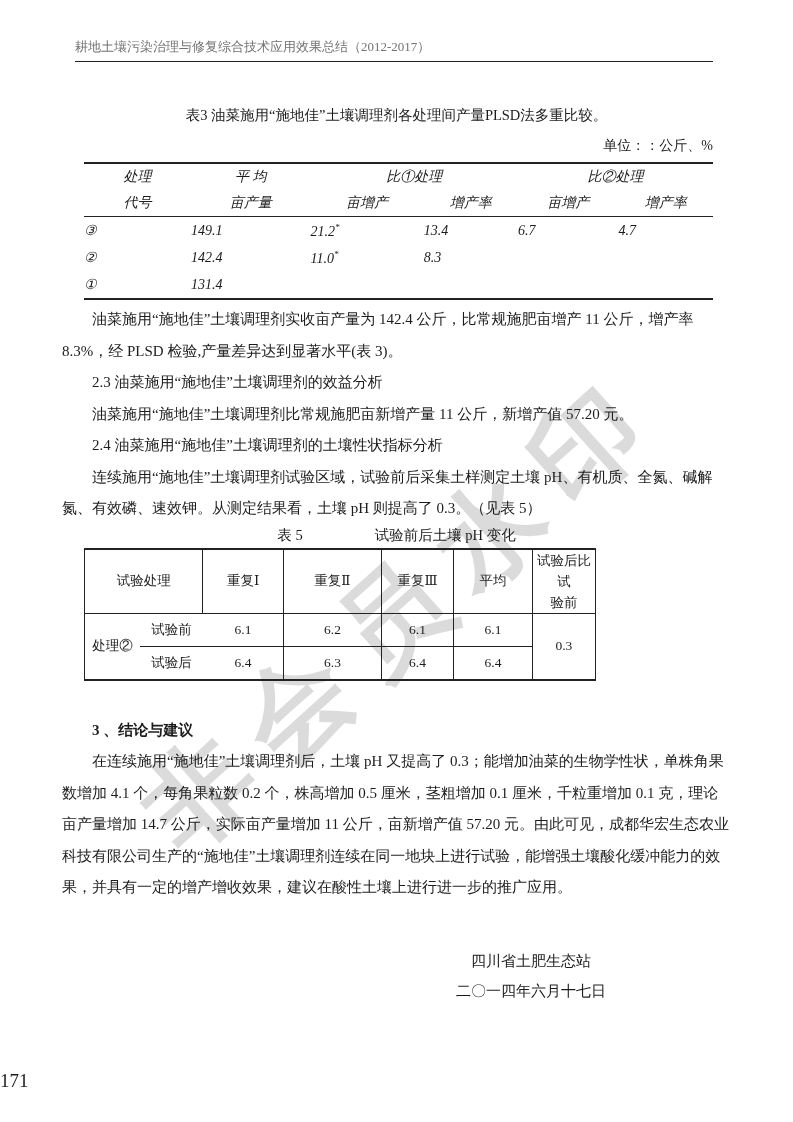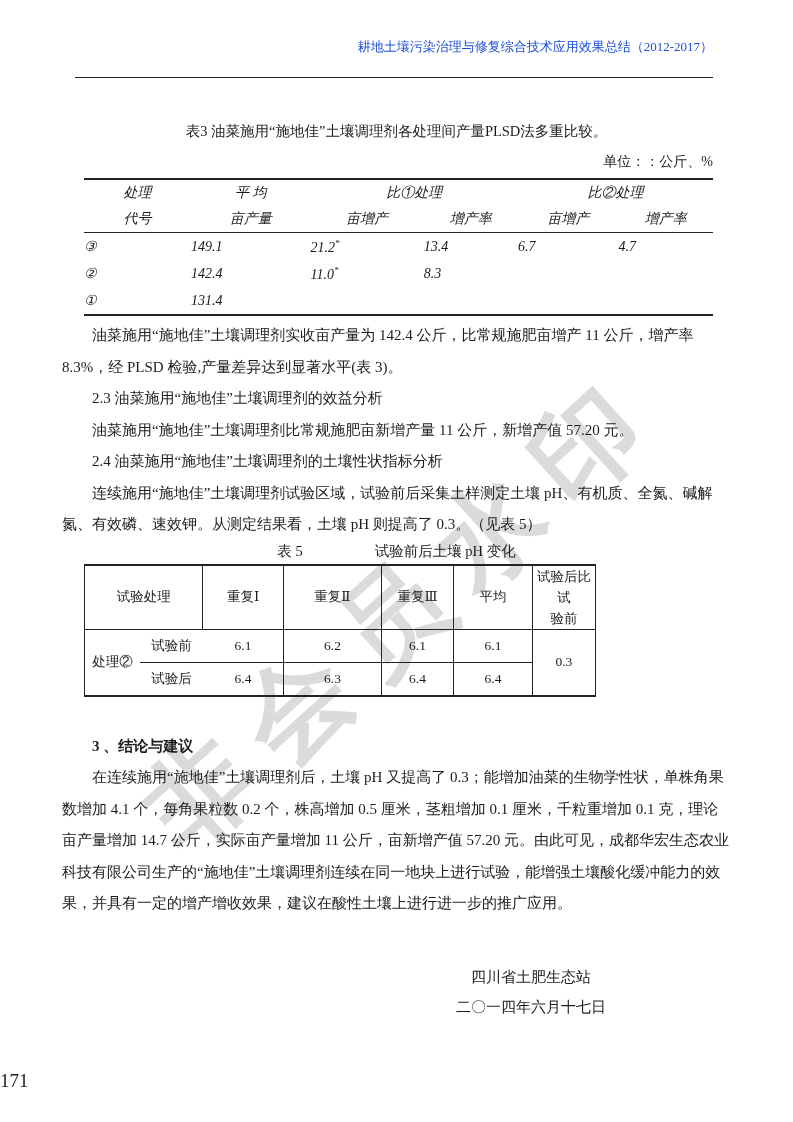--- a/index.html
+++ b/index.html
@@ -23,23 +23,23 @@
     white-space:nowrap; z-index:0;
     font-family:"Liberation Sans","DejaVu Sans",sans-serif;
     user-select:none;
   }
 
   
   .header-wrap { padding-top:38px; }
   .header-rule {
     width:638px; margin-left:75px;
     border-bottom:1.5px solid #222;
-    padding-bottom:21px;
-    text-align:right;
-    font-size:13px; color:#1d4ed8;
+    padding-bottom:5px;
+    text-align:left;
+    font-size:13px; color:#737373;
   }
 
   
   .t3caption {
     margin-top:44px;
     text-align:center;
     font-size:14.5px;
   }
   .unit-note {
     width:629px; margin-left:84px; margin-top:12px;

